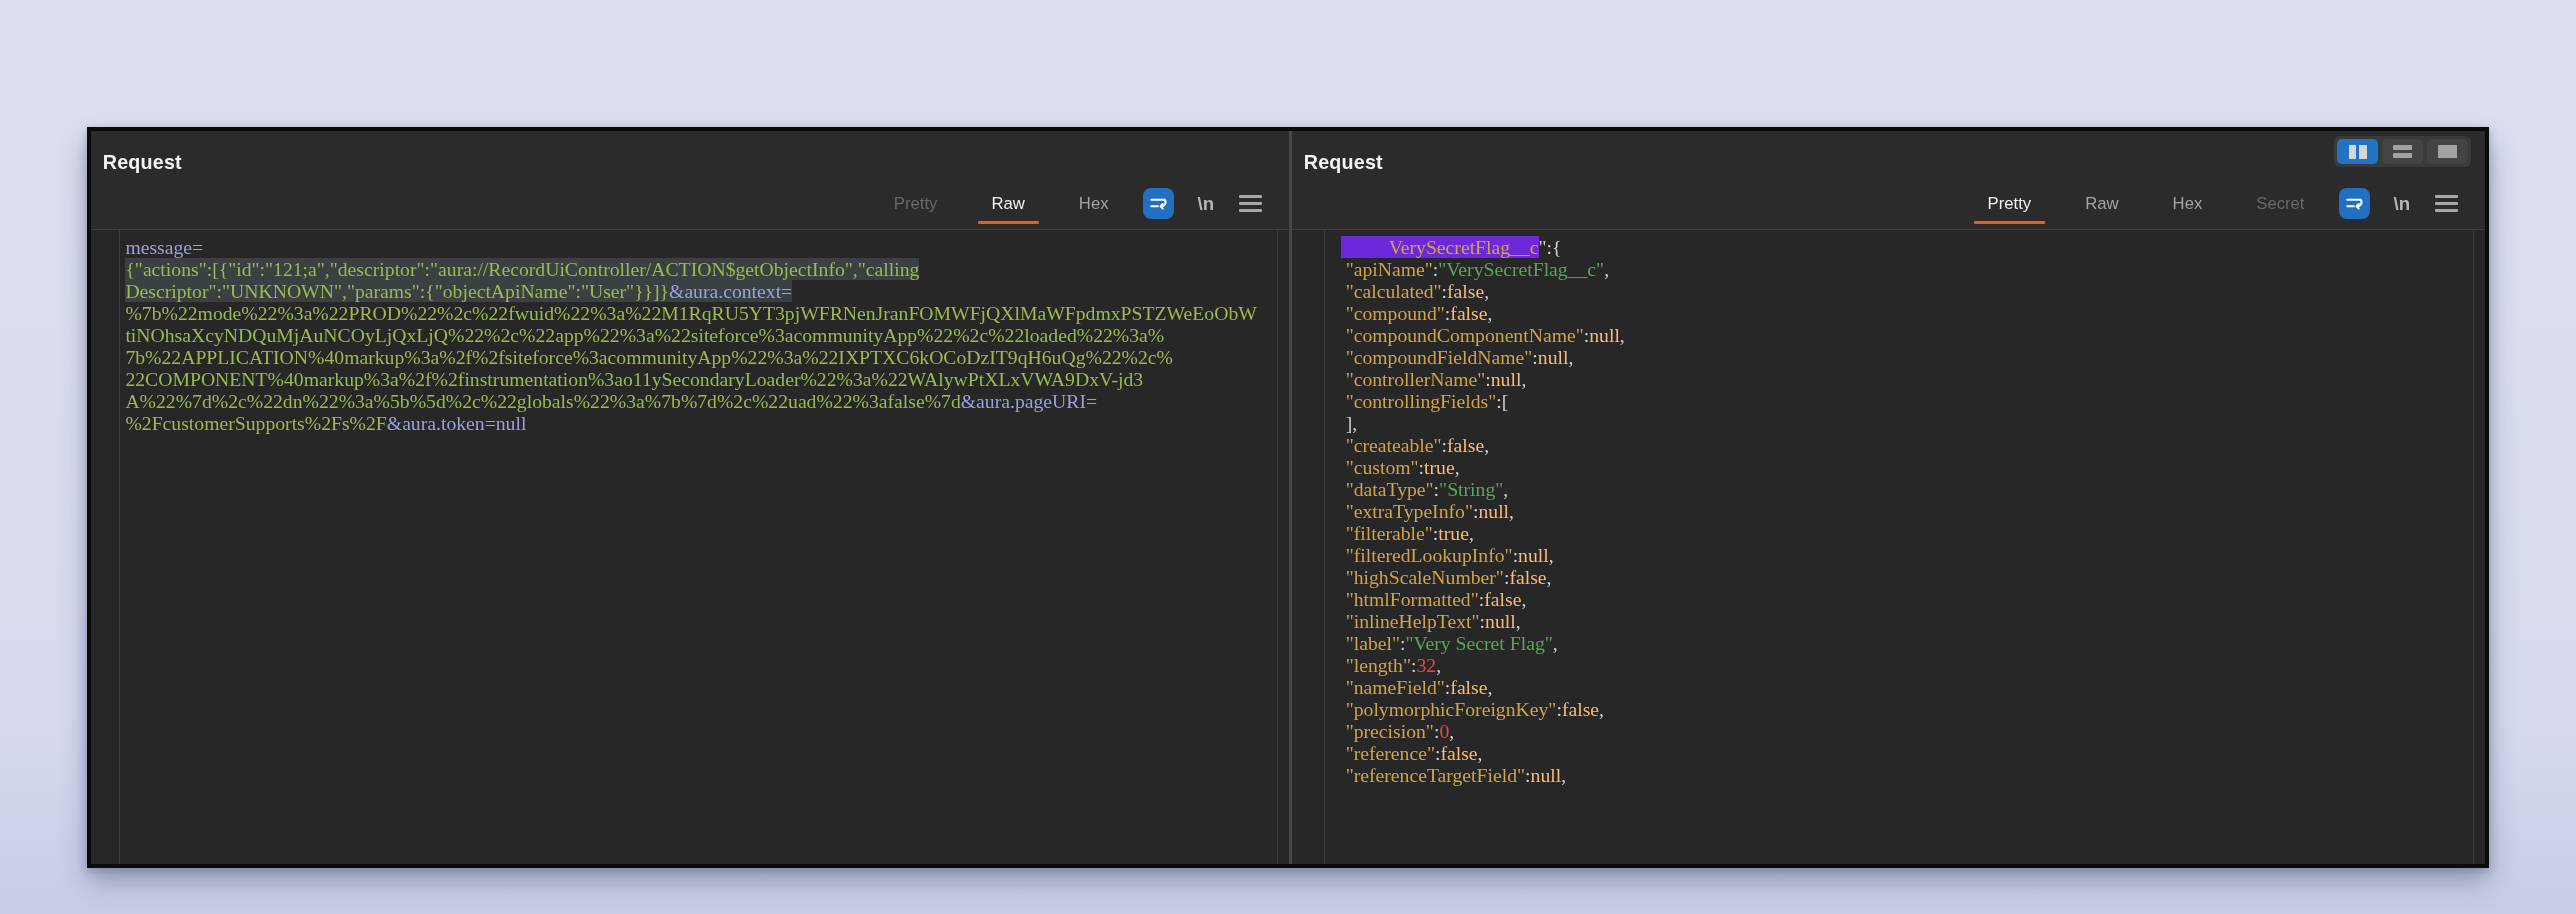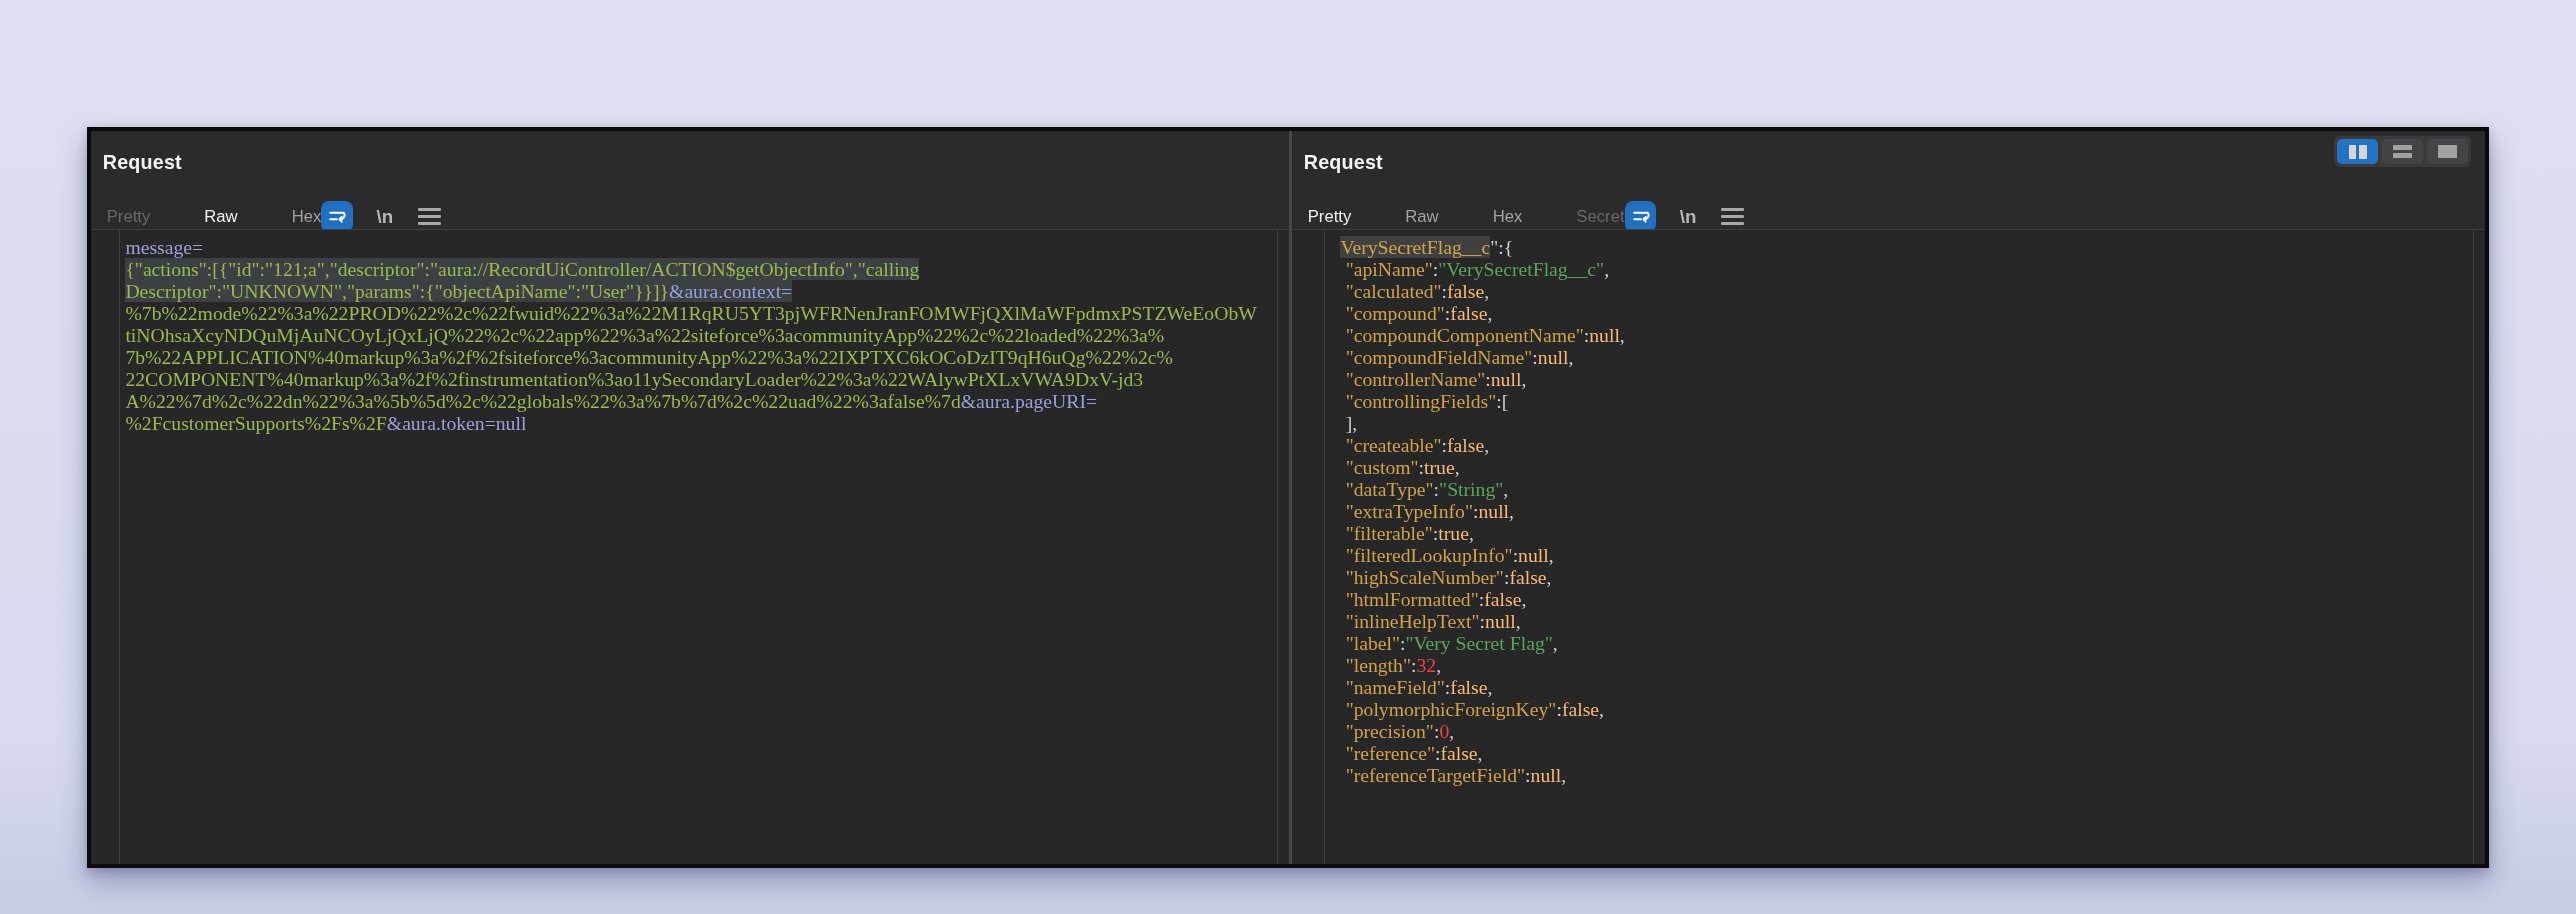--- a/index.html
+++ b/index.html
@@ -14,22 +14,22 @@
             box-shadow:0 13.8px 25.6px rgba(80,85,130,.45), 0 3px 7.9px rgba(80,85,130,.35);margin-top:40px; }
 
   .panel { position:absolute; top:0; bottom:0; }
   .panel.request  { left:0;  width:1198px; }
   .panel.response { left:1201px; right:0; }
   .vdivider { position:absolute; top:0; bottom:0; left:1198px; width:3px; background:#474747; }
 
   .panel-title { position:absolute; top:19.7px; left:11.8px; font-size:19.7px; font-weight:bold;
                  color:#f3f3f3; letter-spacing:0.2px; }
 
-  .tabbar { position:absolute; top:66px; left:0; right:0; height:39px; padding:0 25.6px 0 15.7px;
-            display:flex; justify-content:flex-start; align-items:center; }
+  .tabbar { position:absolute; top:53px; left:0; right:0; height:39px; padding:0 25.6px 0 15.7px;
+            display:flex; justify-content:flex-end; align-items:center;gap:34px; }
   .tabs { display:flex; gap:54px; align-items:center; }
   .tab { position:relative; font-size:16.7px; padding:7.9px 0; cursor:default; }
   .tab.normal { color:#a3a3a3; }
   .tab.dimmed { color:#69696b; }
   .tab.active { color:#f2f2f2; }
   .tab.active::after { content:""; position:absolute; left:-13.8px; right:-13.8px; bottom:-3px;
                        height:3.9px; background:#e2612b; border-radius:1px; }
 
   .tab-icons { display:flex; align-items:center; gap:23.6px; }
   .icon-btn { display:flex; align-items:center; justify-content:center; cursor:pointer; }
@@ -52,21 +52,21 @@
   .response .code { left:34px; right:12.8px; }
   .line { height:22px;font-family:Liberation Serif, serif; }
 
   .seg-grn { color:#9cba4f; }
   .seg-lav { color:#9aa0dc; }
   .seg-key { color:#d2a348; }
   .seg-pun { color:#cfd2d6; }
   .seg-str { color:#5aa55a; }
   .seg-boo { color:#fdba74; }
   .seg-num { color:#ef4444; }
-  .seg-hl  { color:#d2a348; background:#404040; }
+  .seg-hl  { color:#d2a348; background:#6d28d9;padding-left:48px; }
   .selbg   { background:#3b4043; }
 
   .layout-group { position:absolute; top:4.9px; right:13.8px; height:31.5px; padding:3px;
                   display:flex; gap:3.9px; background:#3a3a3a; border-radius:5.9px; }
   .layout-btn { width:41px; height:25.6px; border-radius:4.9px; background:#444446;
                 display:flex; align-items:center; justify-content:center; gap:3px; cursor:pointer; }
   .layout-btn.active { background:#2273c4; }
   .glyph-columns, .glyph-rows, .glyph-single { display:flex; align-items:center; justify-content:center; gap:3px; }
   .glyph-rows { flex-direction:column; }
   .glyph-columns i { display:block; width:7.9px; height:13.8px; background:#d6d6d6; }

